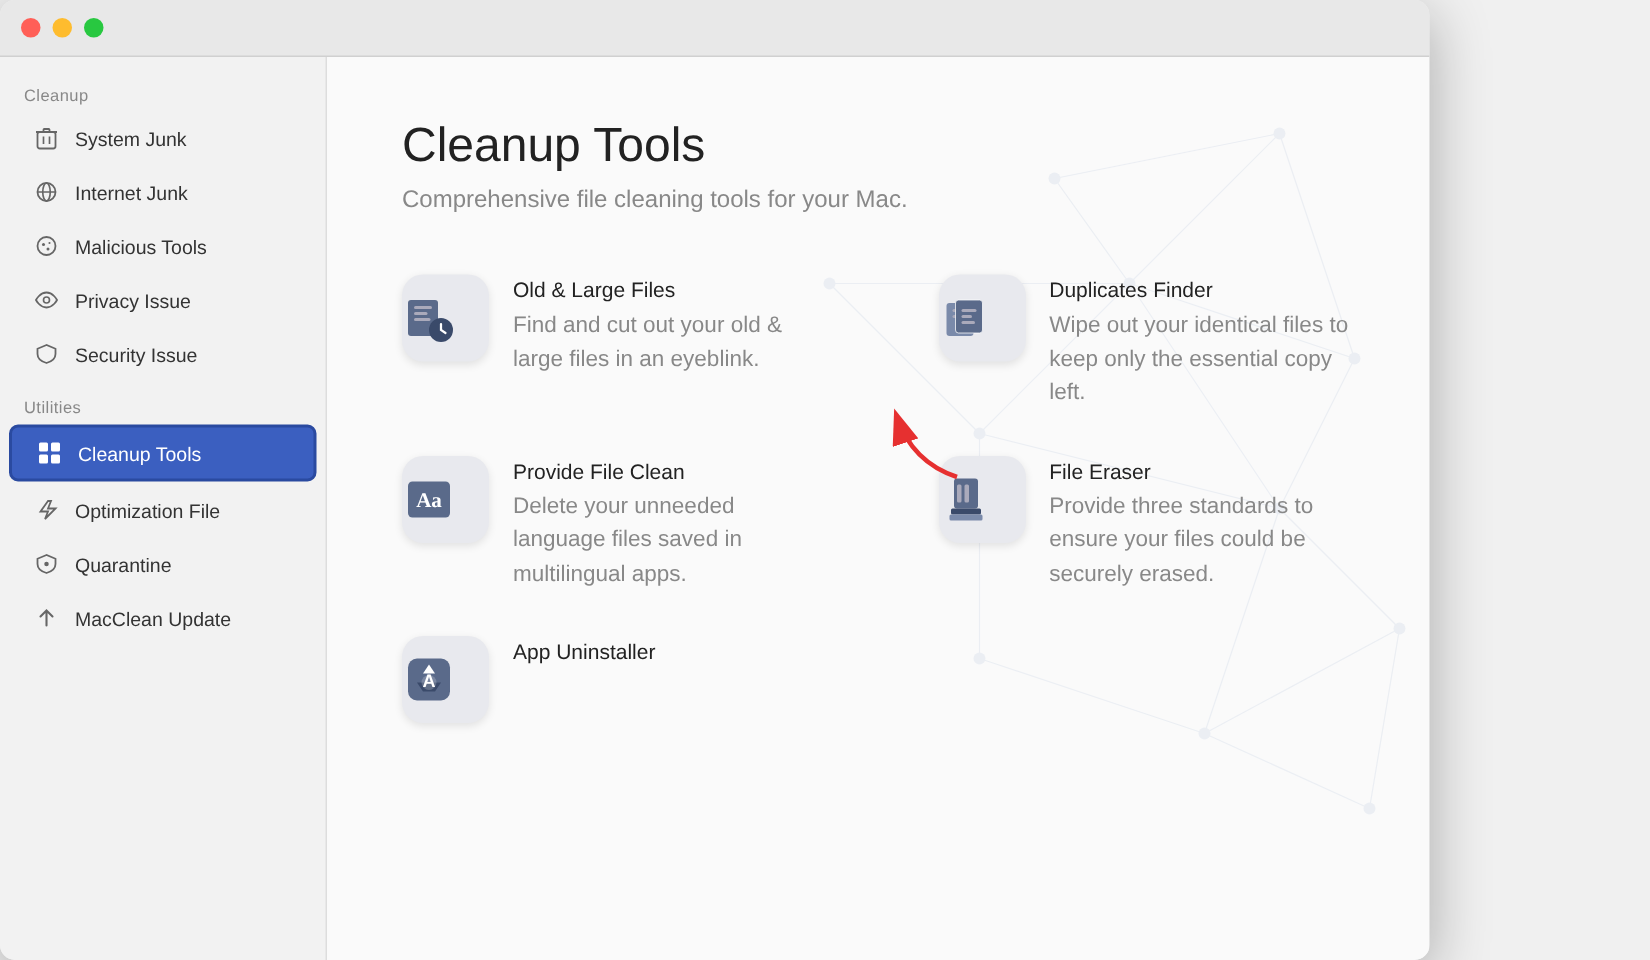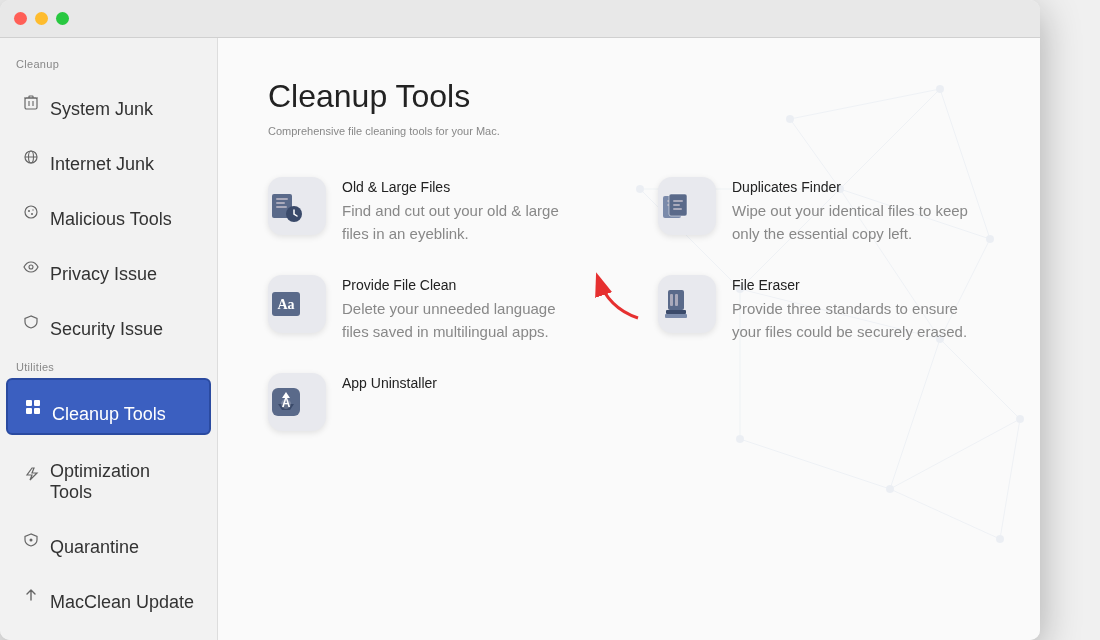--- a/index.html
+++ b/index.html
@@ -8,21 +8,21 @@
       background: #f0f0f0;
       width: 1100px;
       height: 640px;
       overflow: hidden;
       display: flex;
       flex-direction: column;
     }
 
     
     .window {
-      width: 1040px;
+      width: 953px;
       height: 640px;
       border-radius: 10px;
       overflow: hidden;
       display: flex;
       flex-direction: column;
       box-shadow: 0 10px 40px rgba(0,0,0,0.3);
     }
 
     .titlebar {
       height: 38px;
@@ -98,22 +98,21 @@
       height: 18px;
       display: flex;
       align-items: center;
       justify-content: center;
       font-size: 14px;
       color: #555;
       flex-shrink: 0;
     }
 
     .item-label {
-      font-size: 18px;
-      margin-top: 16px;
+      font-size: 13px;
     }
 
     
     .main-content {
       flex: 1;
       background: #fafafa;
       position: relative;
       overflow: hidden;
       padding: 40px 50px;
     }
@@ -130,21 +129,21 @@
     }
 
     .page-title {
       font-size: 32px;
       font-weight: 300;
       color: #222;
       margin-bottom: 10px;
     }
 
     .page-subtitle {
-      font-size: 11px;
+      font-size: 16px;
       color: #888;
       margin-bottom: 40px;
     }
 
     .tools-grid {
       display: grid;
       grid-template-columns: 1fr 1fr;
       gap: 30px 80px;
       max-width: 700px;
       position: relative;
@@ -287,21 +286,21 @@
         </div>
         <span class="item-label">Cleanup Tools</span>
       </div>
 
       <div class="sidebar-item">
         <div class="item-icon">
           <svg width="16" height="16" viewBox="0 0 16 16" fill="none">
             <path d="M9 2L4 9h5l-2 5 7-7H9l2-5z" stroke="#666" stroke-width="1.2" fill="none"></path>
           </svg>
         </div>
-        <span class="item-label">Optimization Tools</span>
+        <span class="item-label">Optimization File</span>
       </div>
 
       <div class="sidebar-item">
         <div class="item-icon">
           <svg width="16" height="16" viewBox="0 0 16 16" fill="none">
             <path d="M8 2L2 4.5V8c0 3 2.5 5 6 6 3.5-1 6-3 6-6V4.5L8 2z" stroke="#666" stroke-width="1.2" fill="none"></path>
             <circle cx="8" cy="8" r="1.5" fill="#666"></circle>
           </svg>
         </div>
         <span class="item-label">Quarantine</span>

